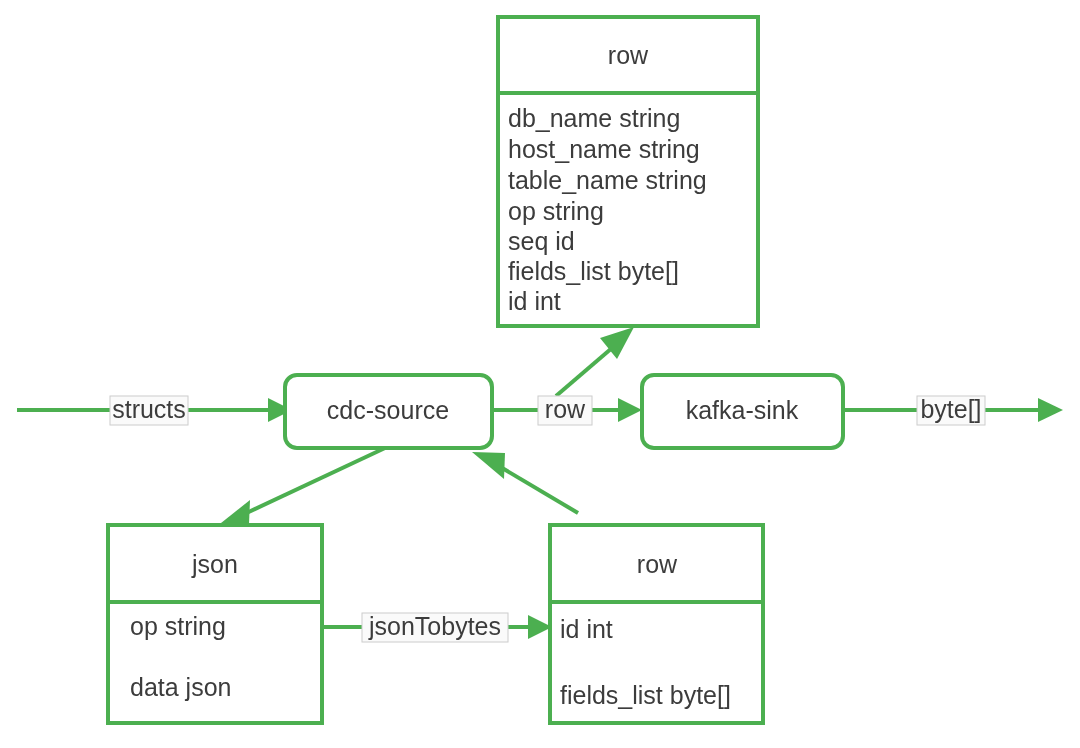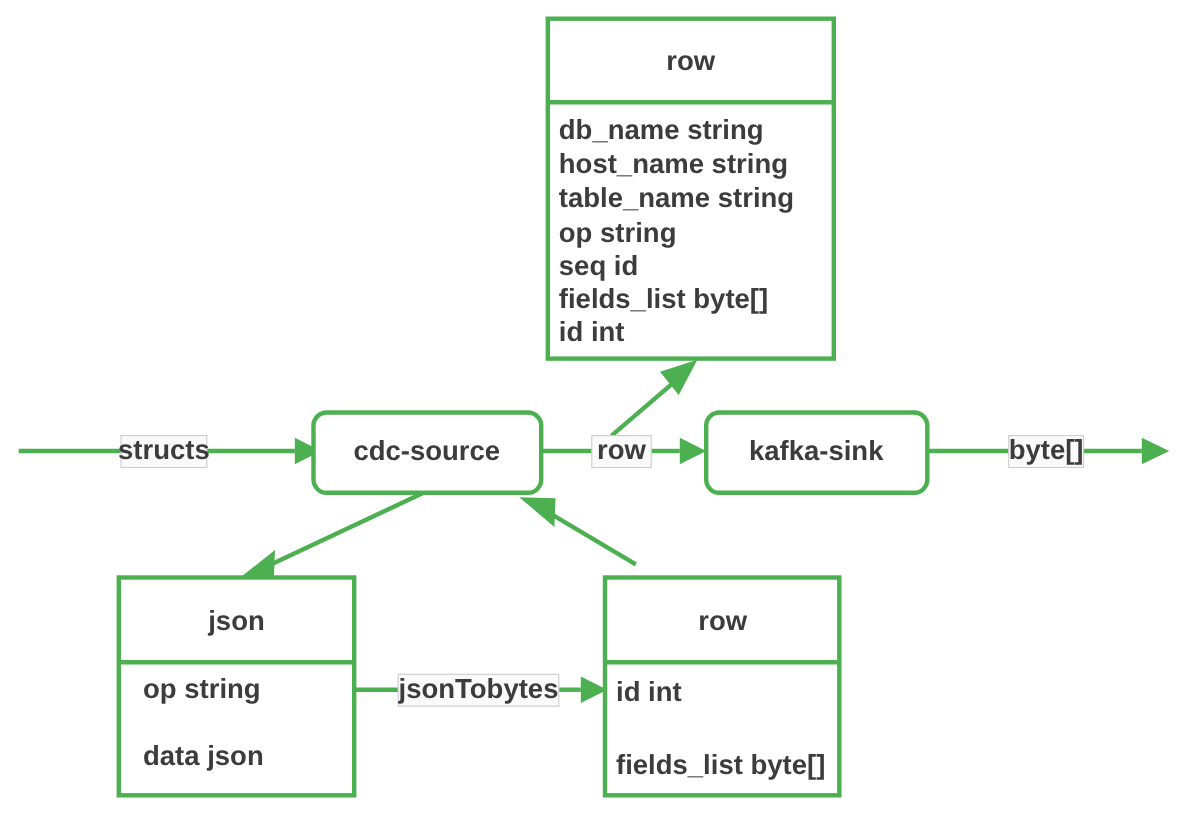--- a/index.html
+++ b/index.html
@@ -10,21 +10,20 @@
   body {
     width: 1080px;
     height: 748px;
     font-family: "Liberation Sans", sans-serif;
     overflow: hidden;
   }
   #diagram-root {
     position: relative;
     width: 920px;
     height: 748px;
-    font-weight: bold;
   }
   svg.diagram {
     position: absolute;
     top: 0;
     left: 0;
     width: 1080px;
     height: 748px;
   }
   .node-rect {
     fill: #ffffff;

